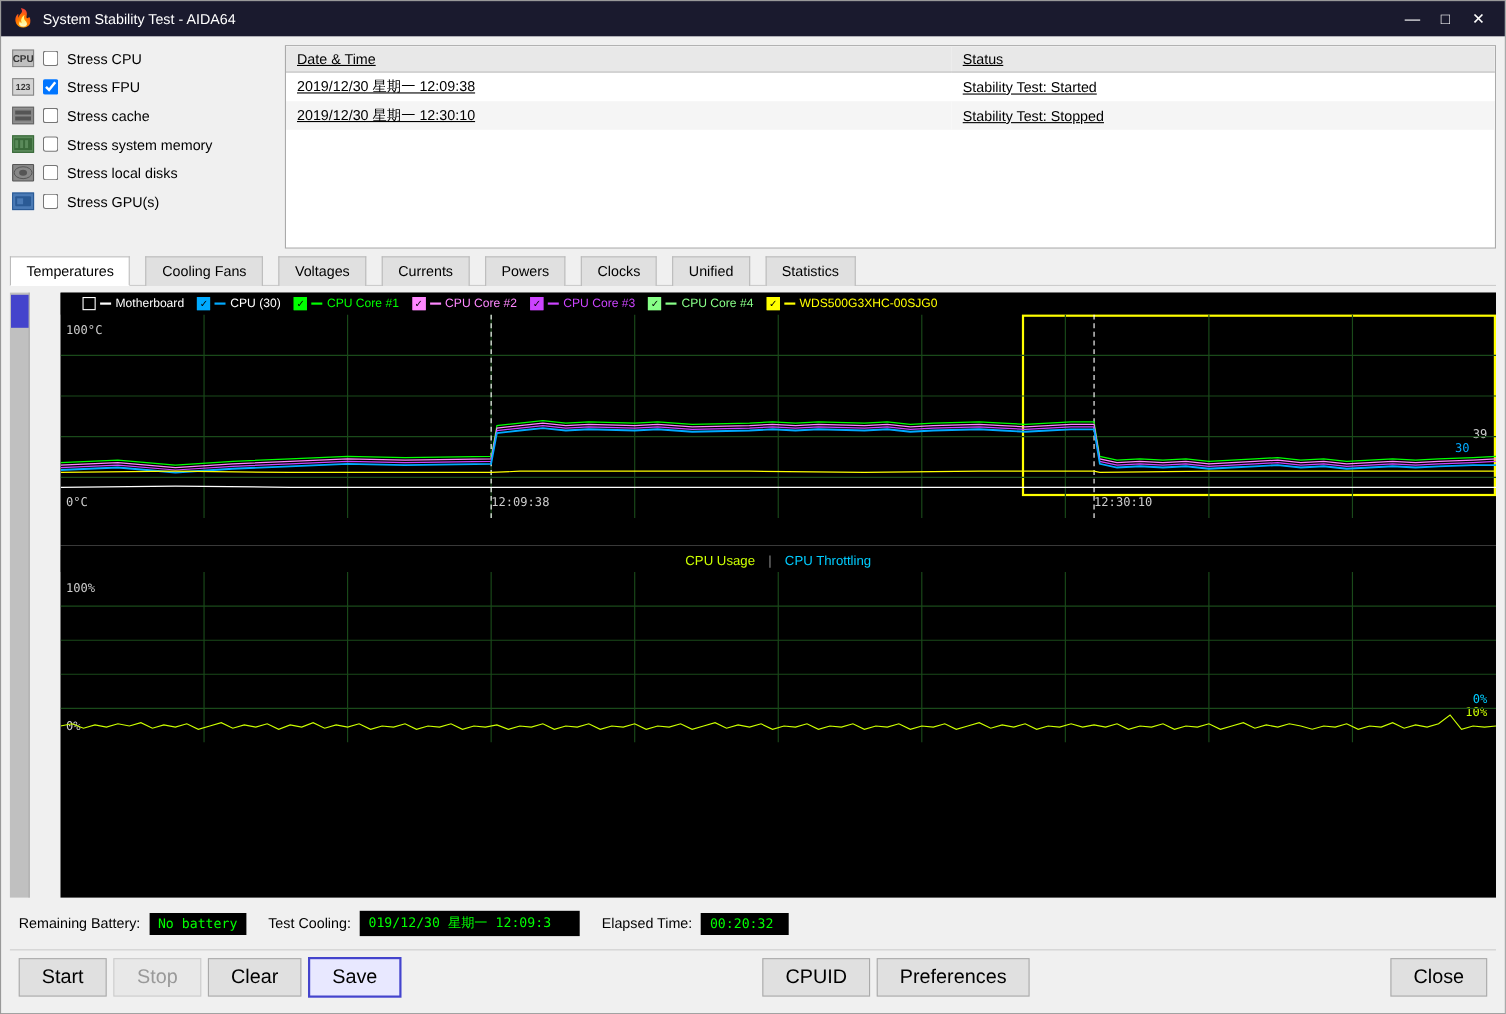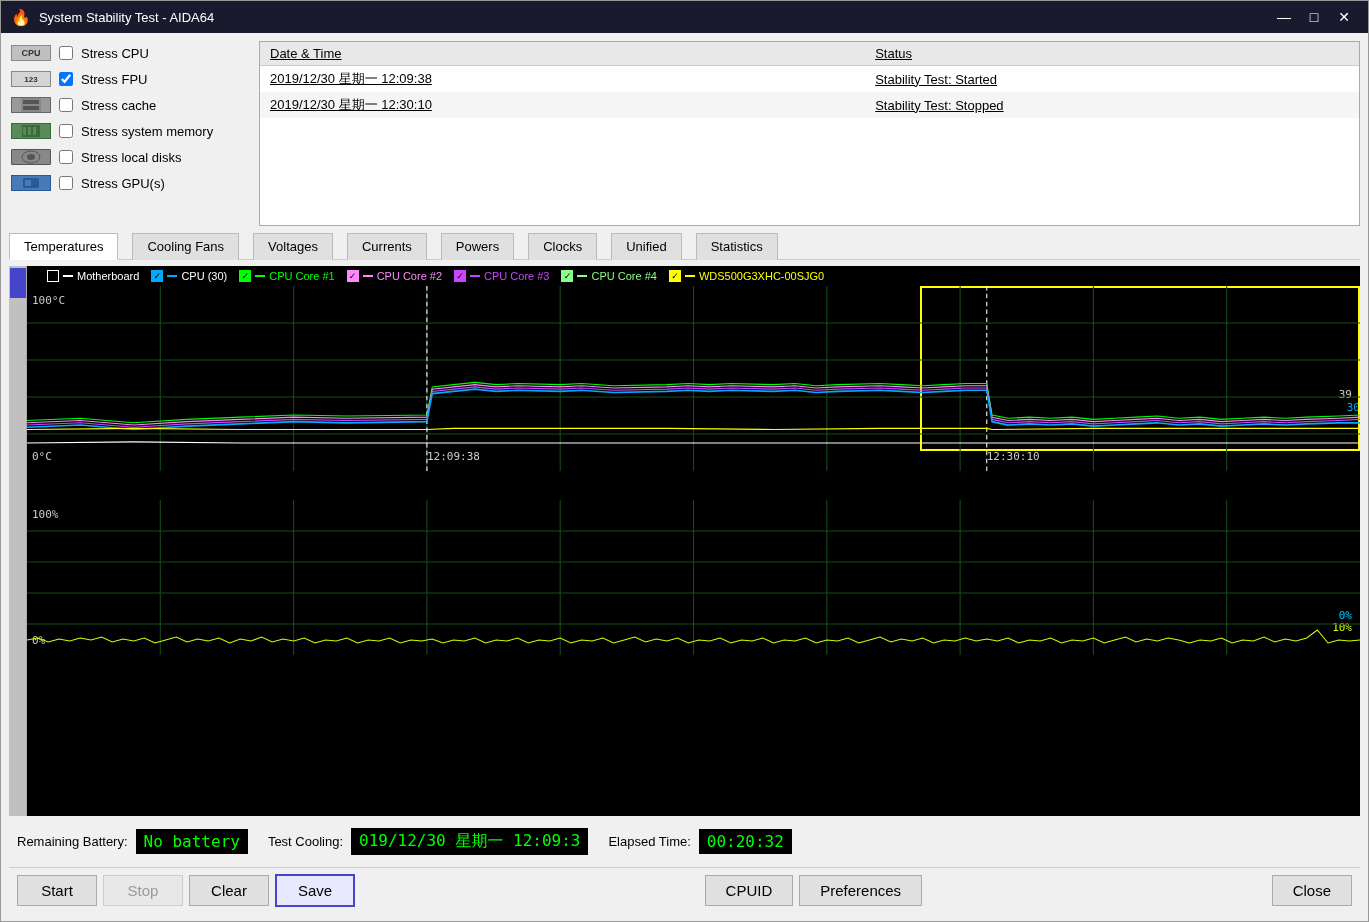--- a/index.html
+++ b/index.html
@@ -78,21 +78,21 @@
       gap: 8px;
       padding: 4px 2px;
       font-size: 13px;
     }
     .stress-item input[type=checkbox] {
       width: 14px;
       height: 14px;
       cursor: pointer;
     }
     .stress-icon {
-      width: 40px;
+      width: 20px;
       height: 16px;
       display: flex;
       align-items: center;
       justify-content: center;
       font-size: 10px;
     }
     .cpu-icon { background: #c0c0c0; border: 1px solid #888; font-size: 9px; font-weight: bold; color: #333; }
     .fpu-icon { background: #d4d4d4; border: 1px solid #888; font-size: 8px; font-weight: bold; color: #333; padding: 1px; }
     .cache-icon { background: #999; border: 1px solid #666; }
     .mem-icon { background: #5a8a5a; border: 1px solid #3a6a3a; }
@@ -235,39 +235,39 @@
       display: flex;
       align-items: center;
       gap: 8px;
       font-size: 13px;
     }
     .status-value {
       background: #000;
       color: #00ff00;
       padding: 3px 8px;
       font-family: monospace;
-      font-size: 16px;
+      font-size: 12px;
       min-width: 80px;
     }
 
     .button-bar {
       display: flex;
       align-items: center;
       padding: 6px 8px;
       gap: 6px;
       border-top: 1px solid #ccc;
       background: #f0f0f0;
       flex-shrink: 0;
     }
     .btn {
       padding: 6px 20px;
       background: #e0e0e0;
       border: 1px solid #aaa;
       cursor: pointer;
-      font-size: 15px;
+      font-size: 18px;
       min-width: 80px;
     }
     .btn:disabled { color: #999; cursor: default; background: #e8e8e8; border-color: #ccc; }
     .btn.primary {
       background: #e8e8ff;
       border: 2px solid #4444cc;
     }
     .btn-spacer { flex: 1; }
 
     .scrollbar-left {
@@ -288,20 +288,21 @@
     .charts-wrapper {
       display: flex;
       flex: 1;
       min-height: 0;
     }
     .charts-main {
       flex: 1;
       display: flex;
       flex-direction: column;
       min-height: 0;
+      padding-left: 28px;
     }
   </style>
 </head>
 <body>
 
 <div class="window">
 
   <div class="title-bar">
     <span class="icon">🔥</span>
     <span class="title">System Stability Test - AIDA64</span>
@@ -454,21 +455,21 @@
               <span style="color:#ffff00;">WDS500G3XHC-00SJG0</span>
             </div>
           </div>
 
           <div style="position:relative; flex:1; height:185px;">
             <span class="chart-y-label chart-y-top">100°C</span>
             <span class="chart-y-label chart-y-bottom">0°C</span>
             <span class="chart-x-label" style="left: 30%;">12:09:38</span>
             <span class="chart-x-label" style="left: 72%;">12:30:10</span>
             <span class="value-label" style="top: 55%; right: 8px;">39</span>
-            <span class="value-label" style="top: 62%; right: 0; color: #00aaff; text-align: center;">30</span>
+            <span class="value-label" style="top: 62%; right: 24px; color: #00aaff; text-align: center;">30</span>
 
             <div class="yellow-box" style="left:67%; top:0; right:0; bottom:20px;"></div>
 
             <svg style="position:absolute;top:0;left:0;width:100%;height:100%;" viewBox="0 0 1250 165" preserveAspectRatio="none">
 
               <g stroke="#1a4a1a" stroke-width="1">
                 <line x1="0" y1="33" x2="1250" y2="33"></line>
                 <line x1="0" y1="66" x2="1250" y2="66"></line>
                 <line x1="0" y1="99" x2="1250" y2="99"></line>
                 <line x1="0" y1="132" x2="1250" y2="132"></line>
@@ -519,20 +520,25 @@
               <polyline fill="none" stroke="#ffffff" stroke-width="1" points="0,140 100,139 200,140 300,140 375,140 500,140 600,140 700,140 800,140 900,140 1000,140 1100,140 1250,140"></polyline>
 
               <polyline fill="none" stroke="#ffff00" stroke-width="1" points="0,128 100,127 200,128 300,128 375,128 400,127 500,127 600,127 700,128 800,127 900,127
                         905,128 1000,127 1100,127 1200,127 1250,127"></polyline>
             </svg>
           </div>
         </div>
 
         <div class="chart-container cpu-chart" style="padding-top:4px;">
 
+          <div style="display:flex;justify-content:center;padding:3px;gap:12px;background:#000;">
+            <span style="color:#ccff00;font-size:12px;">CPU Usage</span>
+            <span style="color:#888;font-size:12px;">|</span>
+            <span style="color:#00ccff;font-size:12px;">CPU Throttling</span>
+          </div>
           <div style="position:relative;flex:1;height:155px;">
             <span class="chart-y-label chart-y-top">100%</span>
             <span class="chart-y-label chart-y-bottom">0%</span>
             <span class="value-label" style="top:55%;right:8px;color:#ccff00;margin-top:36px;">10%</span>
             <span class="value-label" style="top:70%;right:8px;color:#00ccff;">0%</span>
             <svg style="position:absolute;top:0;left:0;width:100%;height:100%;" viewBox="0 0 1250 155" preserveAspectRatio="none">
 
               <g stroke="#1a4a1a" stroke-width="1">
                 <line x1="0" y1="31" x2="1250" y2="31"></line>
                 <line x1="0" y1="62" x2="1250" y2="62"></line>

